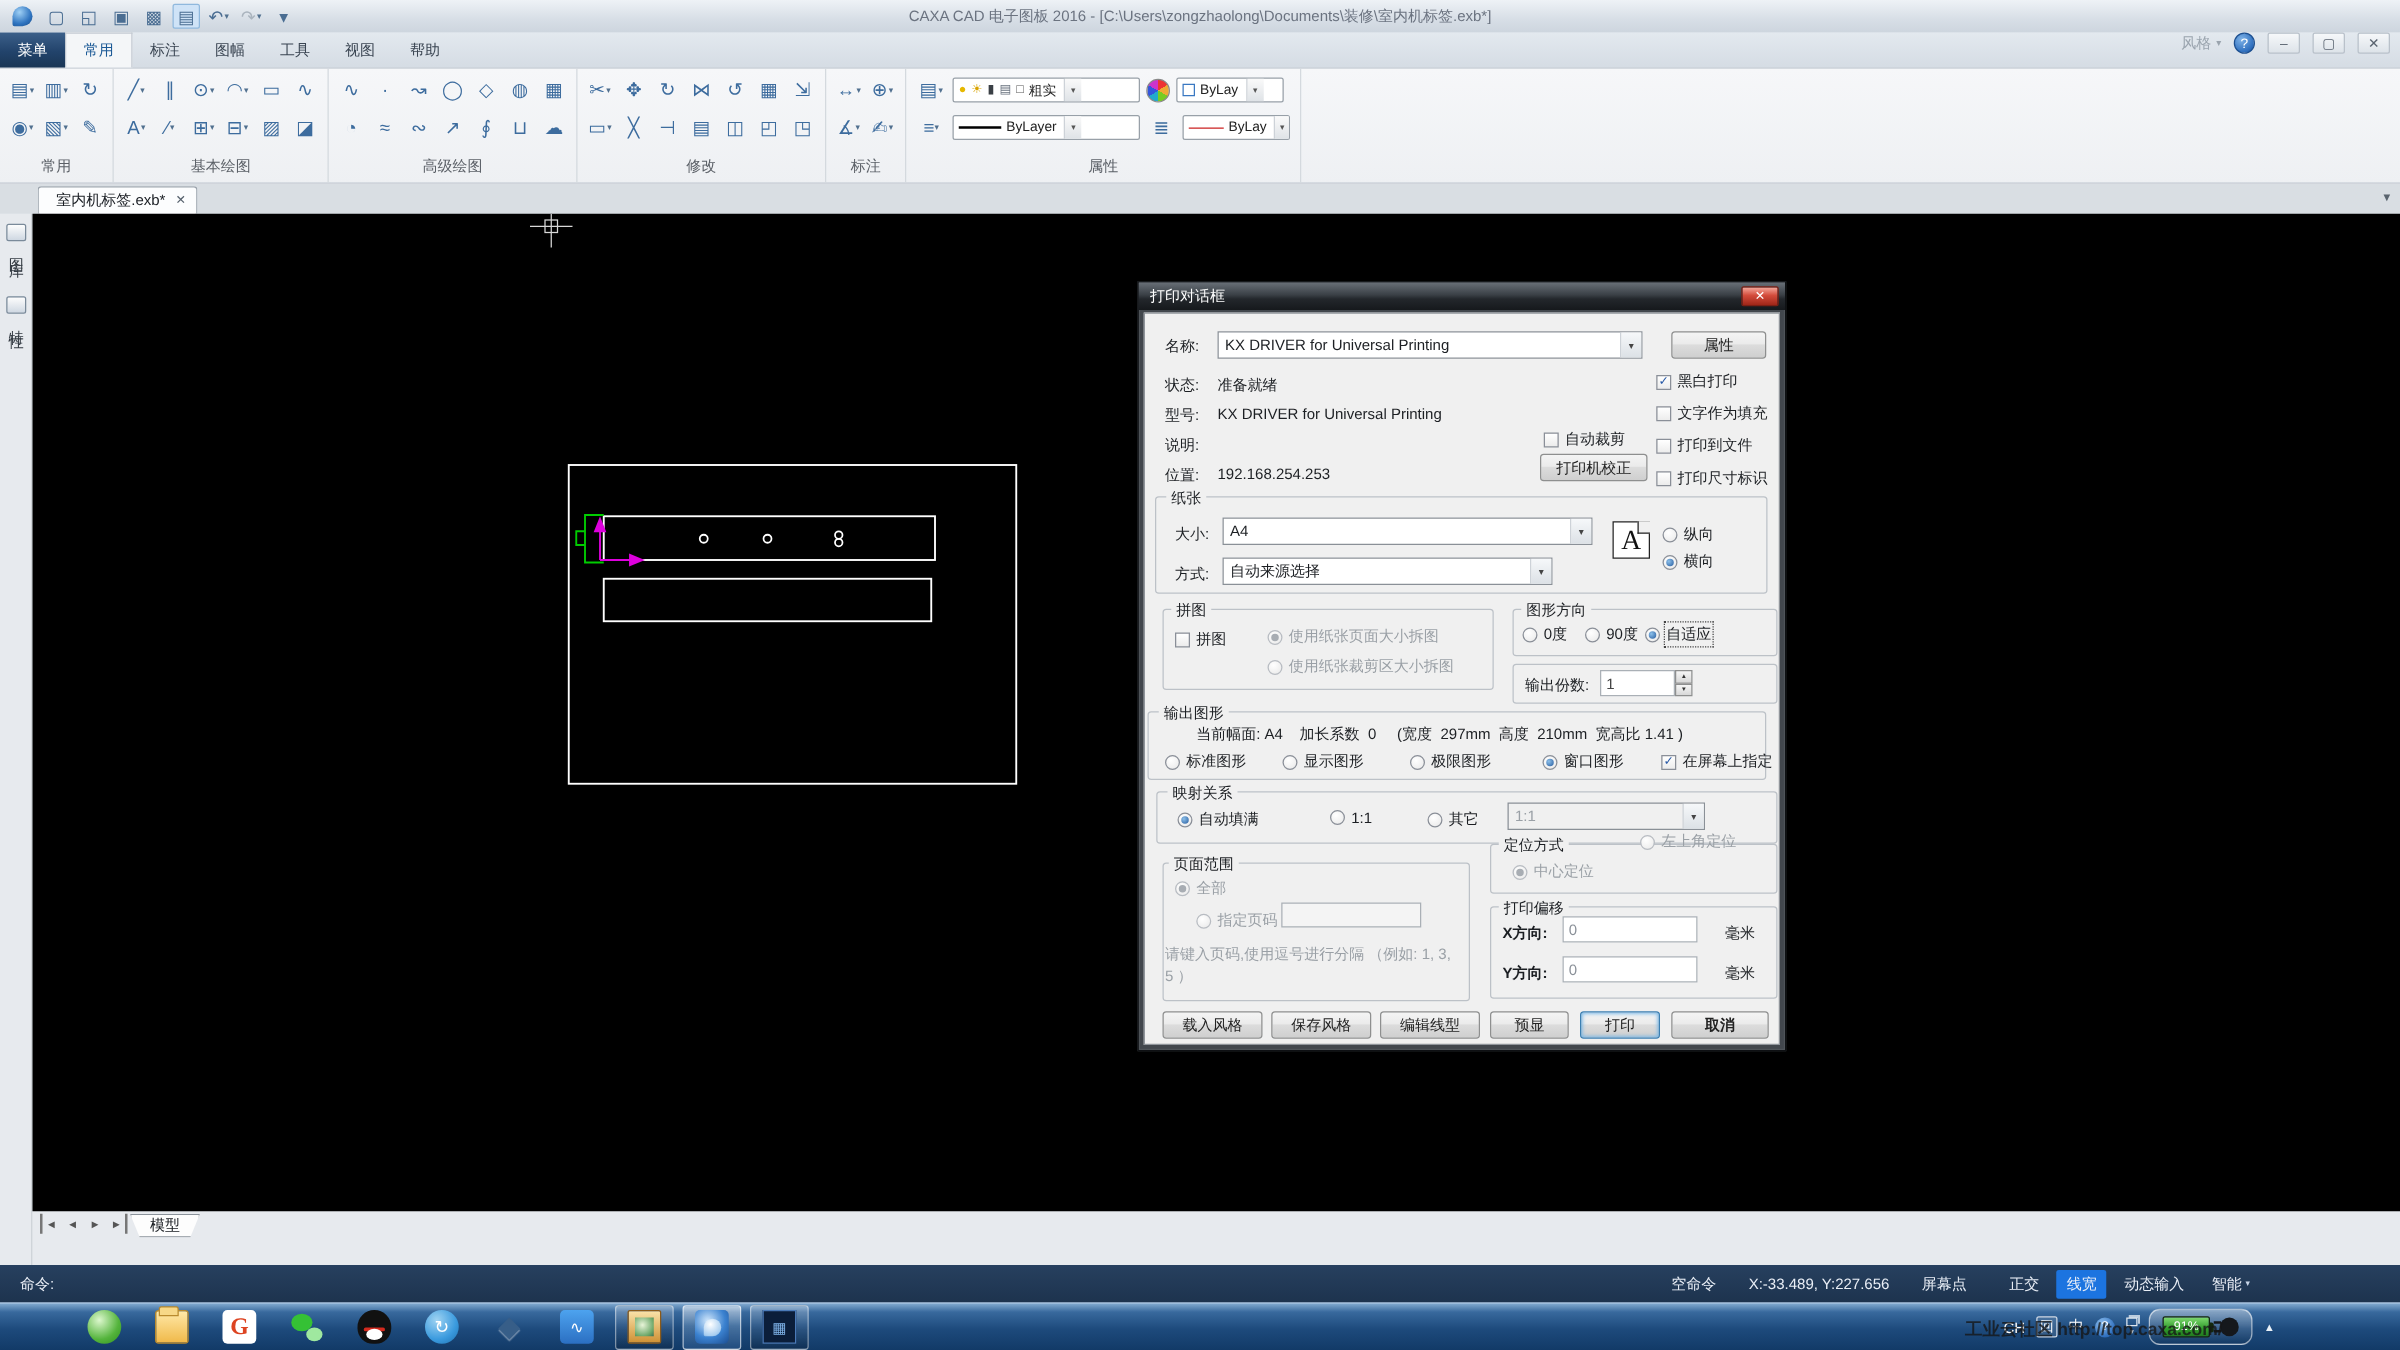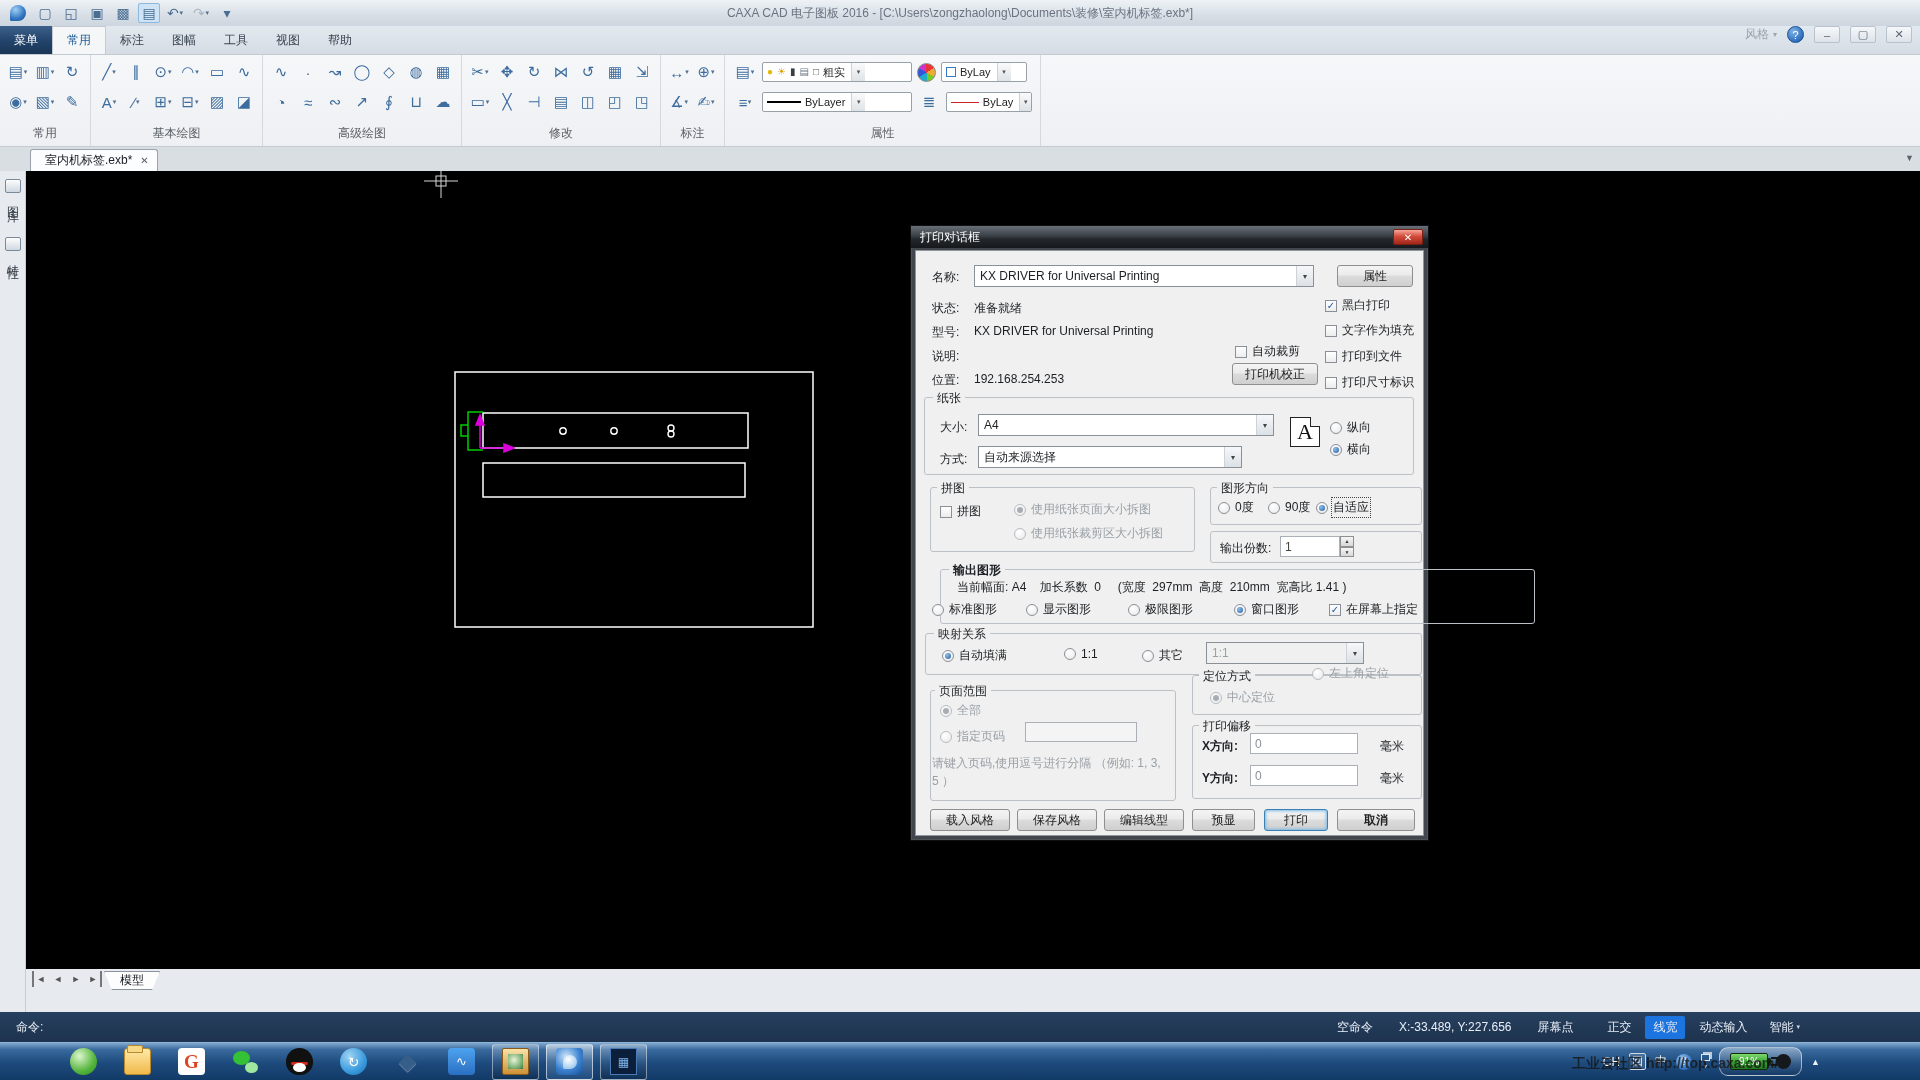--- a/index.html
+++ b/index.html
@@ -747,21 +747,21 @@
     </label>
 
     <div class="grp" style="left:294px;top:280px;width:212px;height:32px;"></div>
     <span class="lbl" style="left:304px;top:289px;">输出份数:</span>
     <input class="tinput" style="left: 364px; top: 285px; width: 60px; height: 21px;" value="1">
     <div class="spin" style="left:424px;top:285px;">
       <span>▲</span>
       <span>▼</span>
     </div>
 
-    <div class="grp" style="left:24px;top:318px;width:595px;height:55px;font-weight:bold;">
+    <div class="grp" style="left:2px;top:318px;width:495px;height:55px;">
       <span class="glab" style="left:8px;top:-8px;">输出图形</span>
     </div>
     <span class="lbl pre" style="left:41px;top:328px;">当前幅面: A4    加长系数  0     (宽度  297mm  高度  210mm  宽高比 1.41 )</span>
     <label class="opt" style="left:16px;top:350px;">
       <span class="rad"></span>
         <span>标准图形</span>
     </label>
     <label class="opt" style="left:110px;top:350px;">
       <span class="rad"></span>
         <span>显示图形</span>
@@ -801,21 +801,21 @@
       <span class="ca">▾</span>
     </div>
 
     <div class="grp" style="left:14px;top:439px;width:246px;height:111px;">
       <span class="glab" style="left:4px;top:-8px;">页面范围</span>
     </div>
     <label class="opt dis" style="left:24px;top:451px;">
       <span class="rad sel"></span>
         <span>全部</span>
     </label>
-    <label class="opt dis" style="left:24px;top:477px;">
+    <label class="opt dis" style="left:41px;top:477px;">
       <span class="rad"></span>
         <span>指定页码</span>
     </label>
     <input class="tinput dis" style="left: 109px; top: 471px; width: 112px; height: 20px;">
     <span class="lbl" style="left:16px;top:503px;width:232px;white-space:normal;color:#9aa0a6;line-height:1.5;">请键入页码,使用逗号进行分隔 （例如: 1, 3, 5 ）</span>
 
     <div class="grp" style="left:276px;top:424px;width:230px;height:40px;">
       <span class="glab" style="left:6px;top:-8px;">定位方式</span>
     </div>
     <label class="opt dis" style="left:294px;top:438px;">

